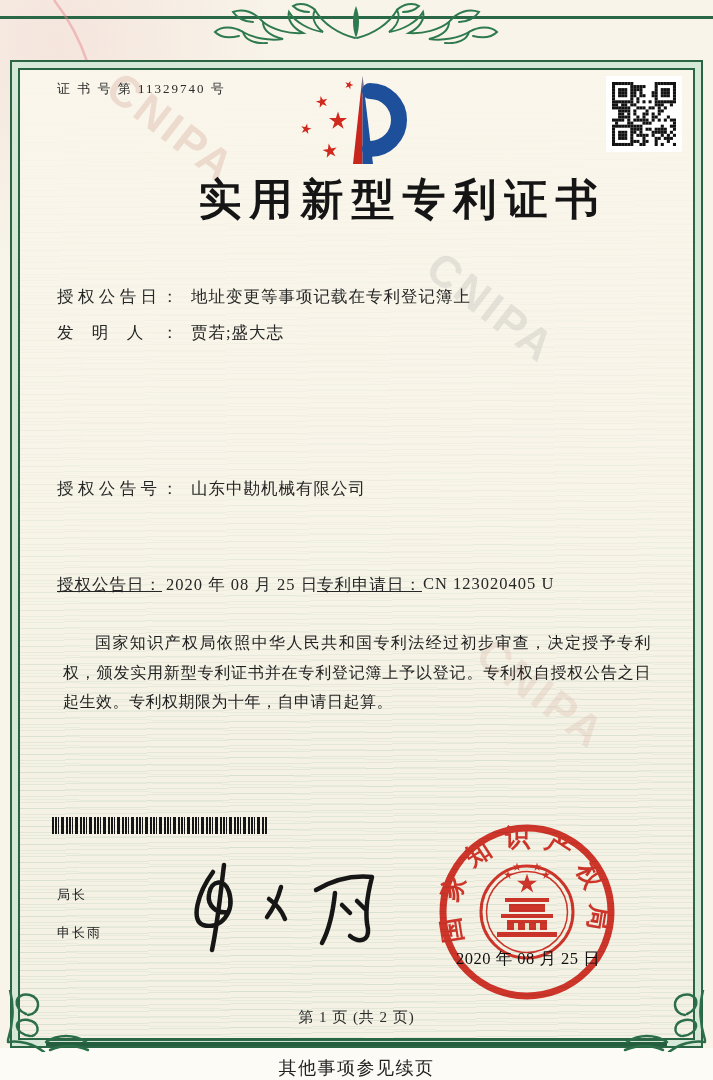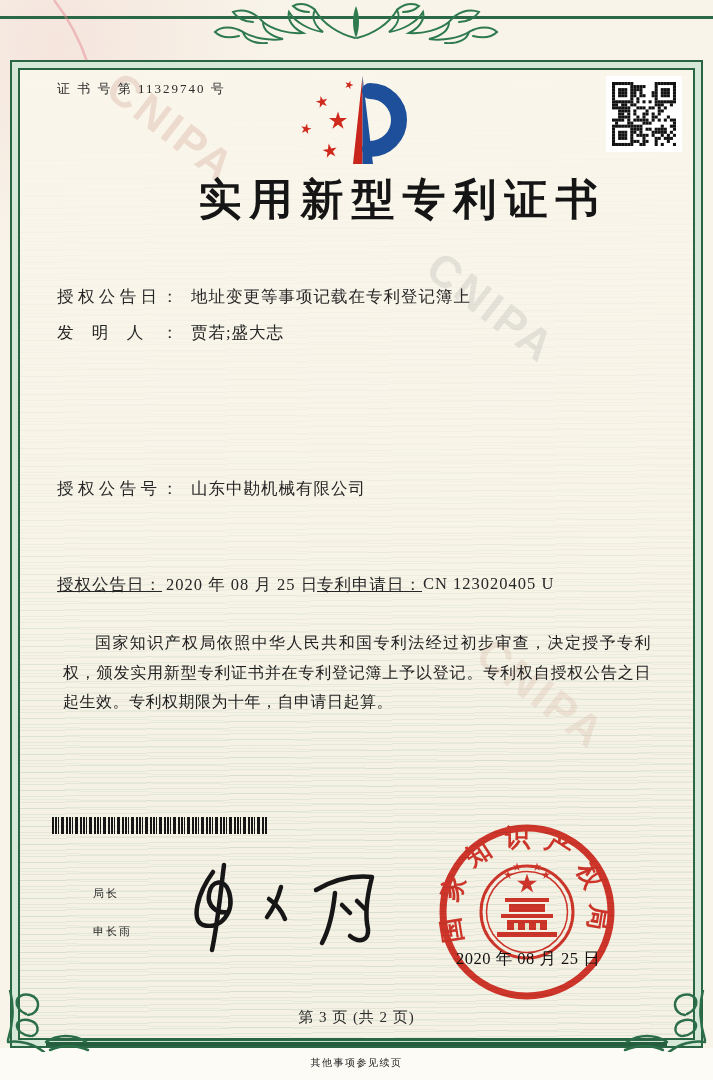--- a/index.html
+++ b/index.html
@@ -40,32 +40,32 @@
   .row .lab{display:inline-block;width:122px;letter-spacing:1px;text-align:justify;text-align-last:justify;vertical-align:top;}
   .row .val{display:inline-block;margin-left:12px;letter-spacing:1px;}
   .grant-lab{letter-spacing:1px;text-decoration:underline;}
   
   .bodytext{left:55px;top:620px;width:604px;font-size:16px;line-height:29.5px;text-align:justify;color:#1f1f1f;}
   .bodytext p{margin:8px;text-indent:2em;letter-spacing:.5px;}
   
   .barcode{left:52px;top:817px;width:216px;height:17px;
     background:repeating-linear-gradient(90deg,#161616 0 2px,rgba(0,0,0,0) 2px 3px,#161616 3px 5px,rgba(0,0,0,0) 5px 6px,#161616 6px 7px,rgba(0,0,0,0) 7px 9px,#161616 9px 12px,rgba(0,0,0,0) 12px 14px);}
   
-  .signer{font-family:Liberation Mono, monospace;font-size:11px;color:#1c1c1c;letter-spacing:2px;margin-left:36px;}
+  .signer{font-family:Liberation Mono, monospace;font-size:13px;color:#1c1c1c;letter-spacing:2px;}
   .signer-title{left:57px;top:886px;}
   .signer-name{left:57px;top:924px;}
   .sig{left:183px;top:860px;}
   
   .seal{left:427px;top:812px;mix-blend-mode:multiply;opacity:.93;}
   .sealdate{left:456px;top:948px;font-size:16.5px;color:#101010;letter-spacing:.5px;white-space:nowrap;}
   
   .pagenum{left:10px;top:1008px;width:693px;text-align:center;font-size:15px;letter-spacing:1px;color:#2b2b2b;}
   .botline{left:46px;top:1040px;width:621px;height:6px;background:linear-gradient(180deg,#2a6847 0 1px,#cfe3d2 1px 2px,#245e3e 2px 6px);}
   .strip{left:0;top:1048px;width:713px;height:32px;background:#fcfbf6;}
-  .contnote{left:0;top:1056px;width:713px;text-align:center;font-size:10px;letter-spacing:1.5px;color:#222;}
+  .contnote{left:0;top:1056px;width:713px;text-align:center;font-size:18px;letter-spacing:1.5px;color:#222;}
   .corner{top:990px;}
   .corner.l{left:0;}
   .corner.r{left:623px;}
   .artifact{pointer-events:none;}
 </style>
 </head>
 <body>
 
 <div class="page">
 
@@ -420,21 +420,21 @@
       </g>
       <g fill="#f4f1e4">
         <rect x="87" y="111" width="4" height="7"></rect>
         <rect x="98" y="111" width="4" height="7"></rect>
         <rect x="109" y="111" width="4" height="7"></rect>
       </g>
     </g>
   </svg>
   <div class="abs sealdate">2020 年 08 月 25 日</div>
 
-  <div class="abs pagenum">第 3 页 (共 2 页)</div>
+  <div class="abs pagenum">第 1 页 (共 2 页)</div>
   <div class="abs botline"></div>
   <div class="abs strip"></div>
   <div class="abs contnote">其他事项参见续页</div>
 
   <svg class="abs corner l" width="90" height="62" viewBox="0 0 90 62">
     <g stroke="#2c6e48" fill="none" stroke-width="2.5" stroke-linecap="round">
       <path d="M10 0 C14 16 13 34 8 50"></path>
       <path d="M26 24 C12 18 14 2 30 5 C42 8 40 24 28 25"></path>
       <path d="M30 46 C14 44 12 28 28 30 C40 32 40 44 32 46"></path>
       <path d="M8 52 C20 50 34 54 44 62"></path>

